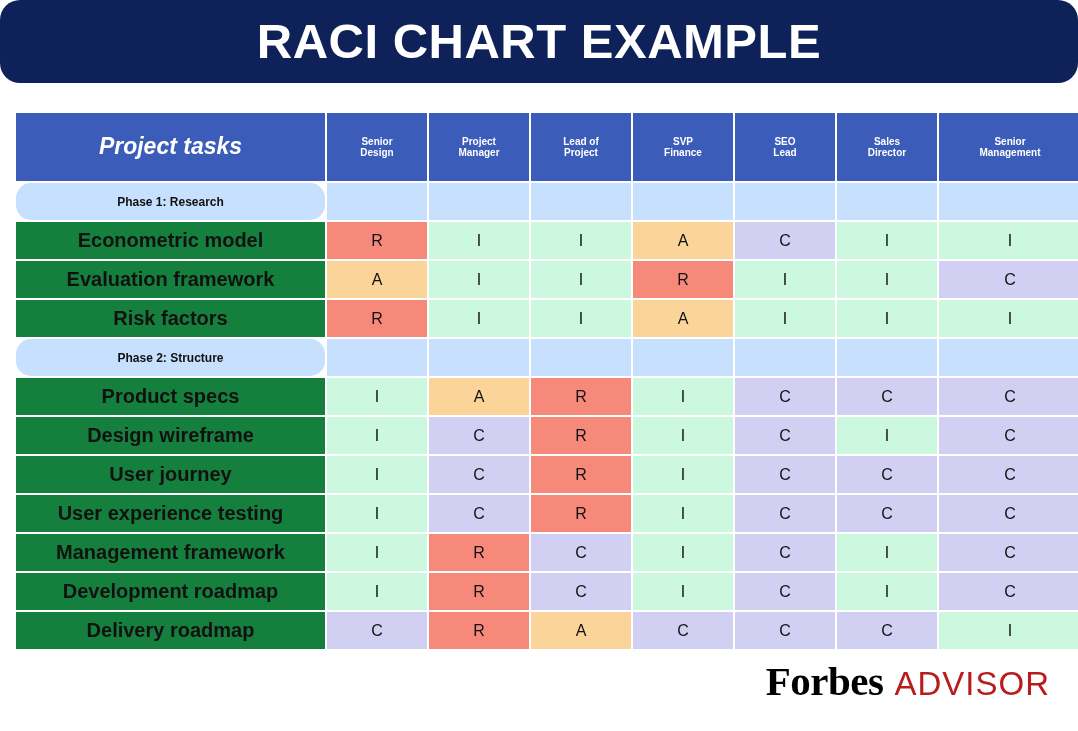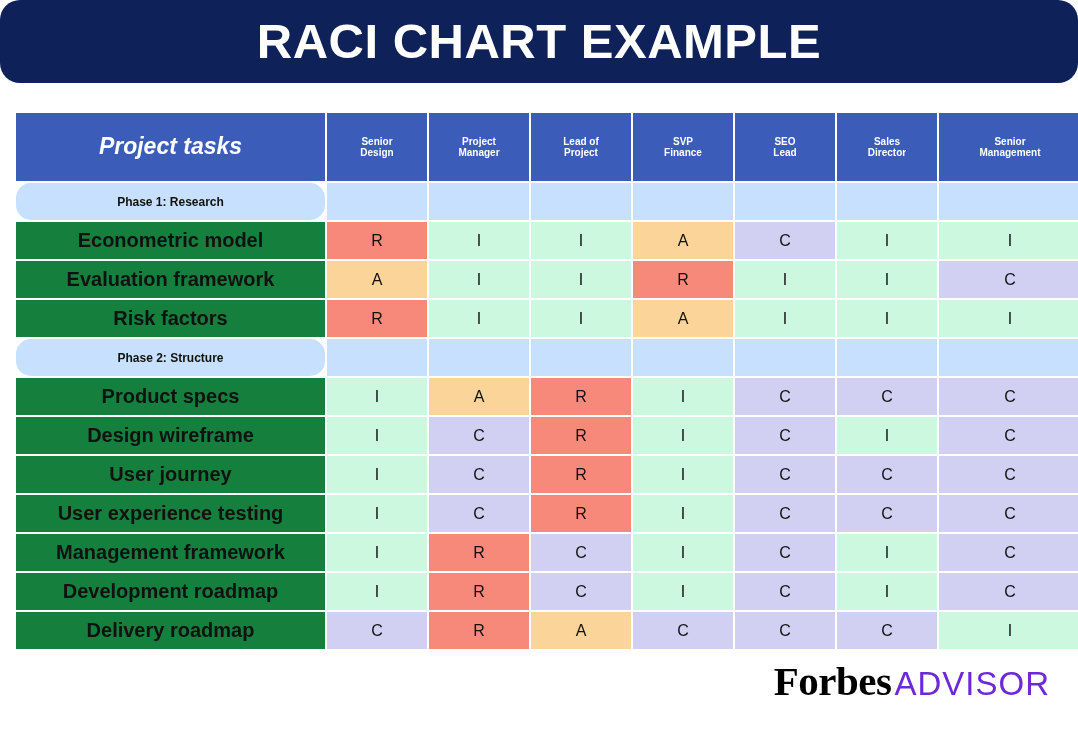--- a/index.html
+++ b/index.html
@@ -108,35 +108,35 @@
     display: flex;
     justify-content: flex-end;
     align-items: center;
     padding: 10px 28px 0 0;
     box-sizing: border-box;
     width: 1078px;
   }
   .logo {
     display: flex;
     align-items: baseline;
-    gap: 3px;
+    gap: 11px;
   }
   .logo .forbes {
     font-family: "Liberation Serif", serif;
     font-weight: 700;
     font-size: 41px;
     color: #000000;
     letter-spacing: -0.5px;
     line-height: 1;
   }
   .logo .advisor {
     font-family: "Liberation Sans", sans-serif;
     font-weight: 400;
     font-size: 33px;
-    color: #6d28d9;
+    color: #b91c1c;
     letter-spacing: 1px;
     line-height: 1;
   }
 </style>
 </head>
 <body>
 
 <div class="title-bar">
   <h1>RACI CHART EXAMPLE</h1>
 </div>

